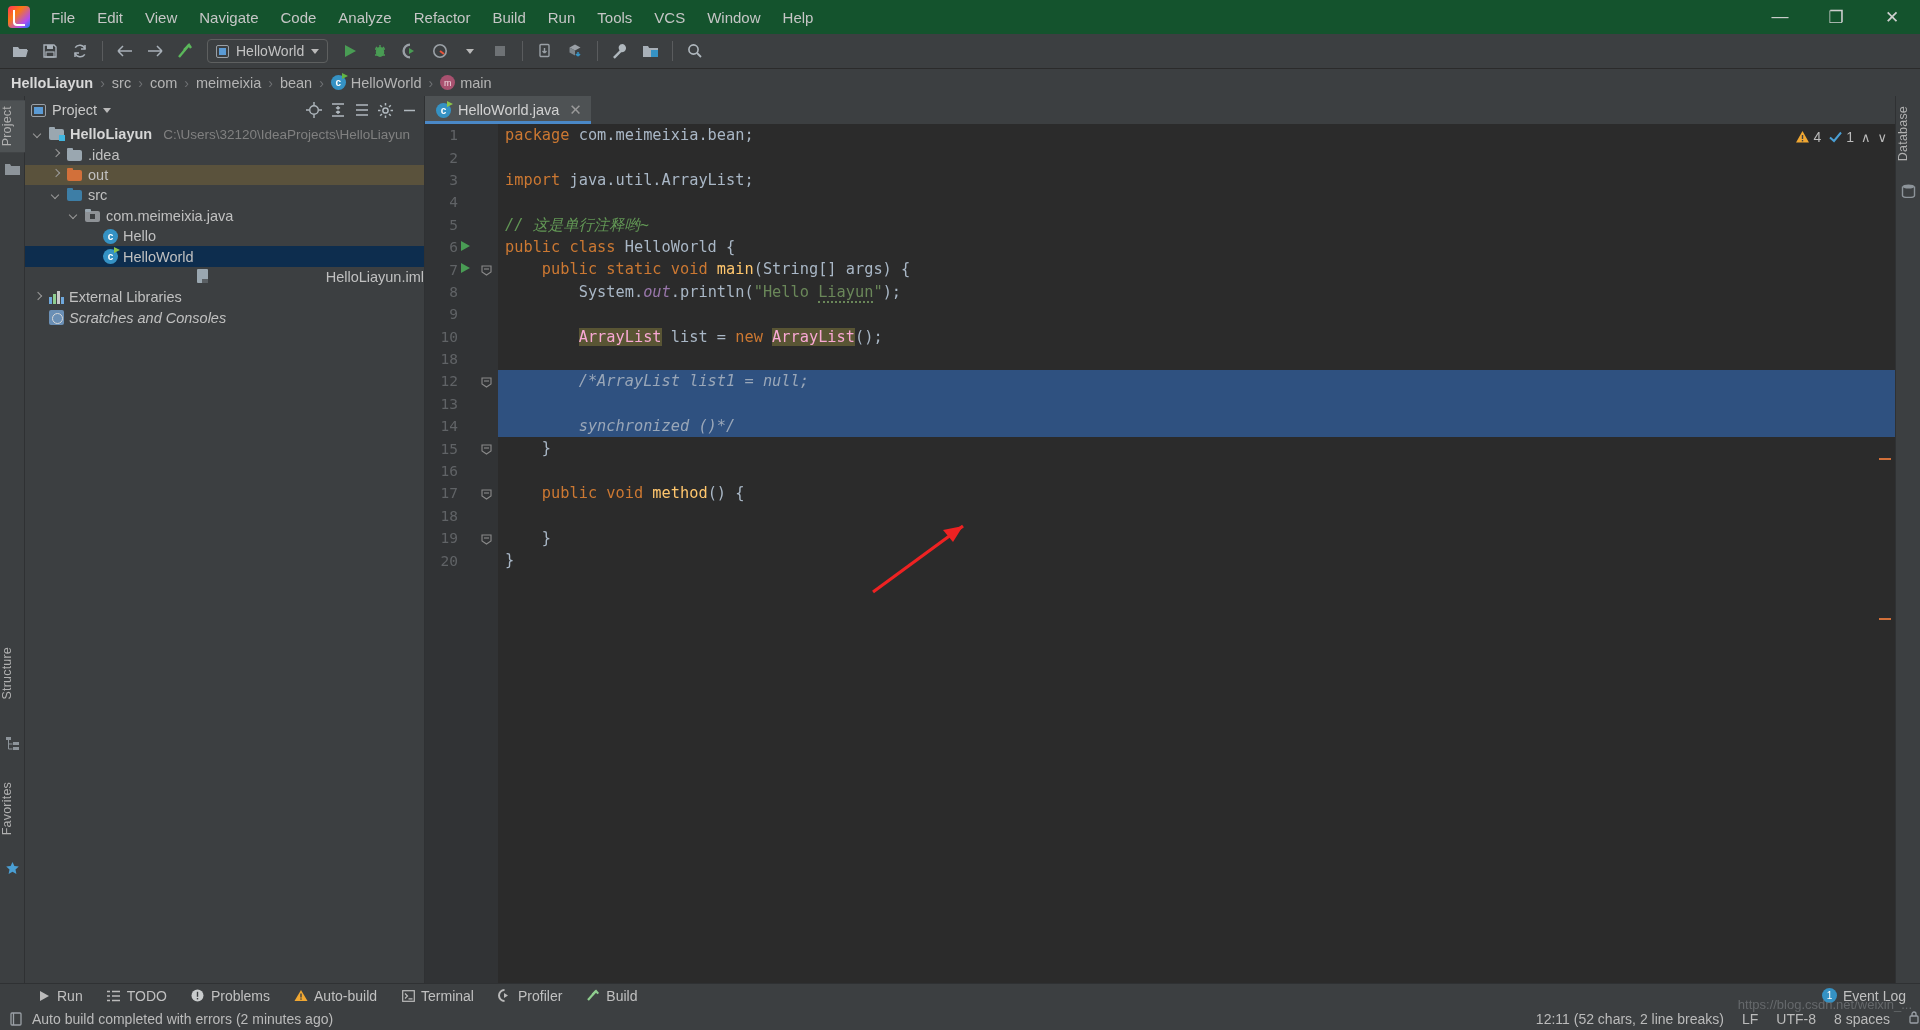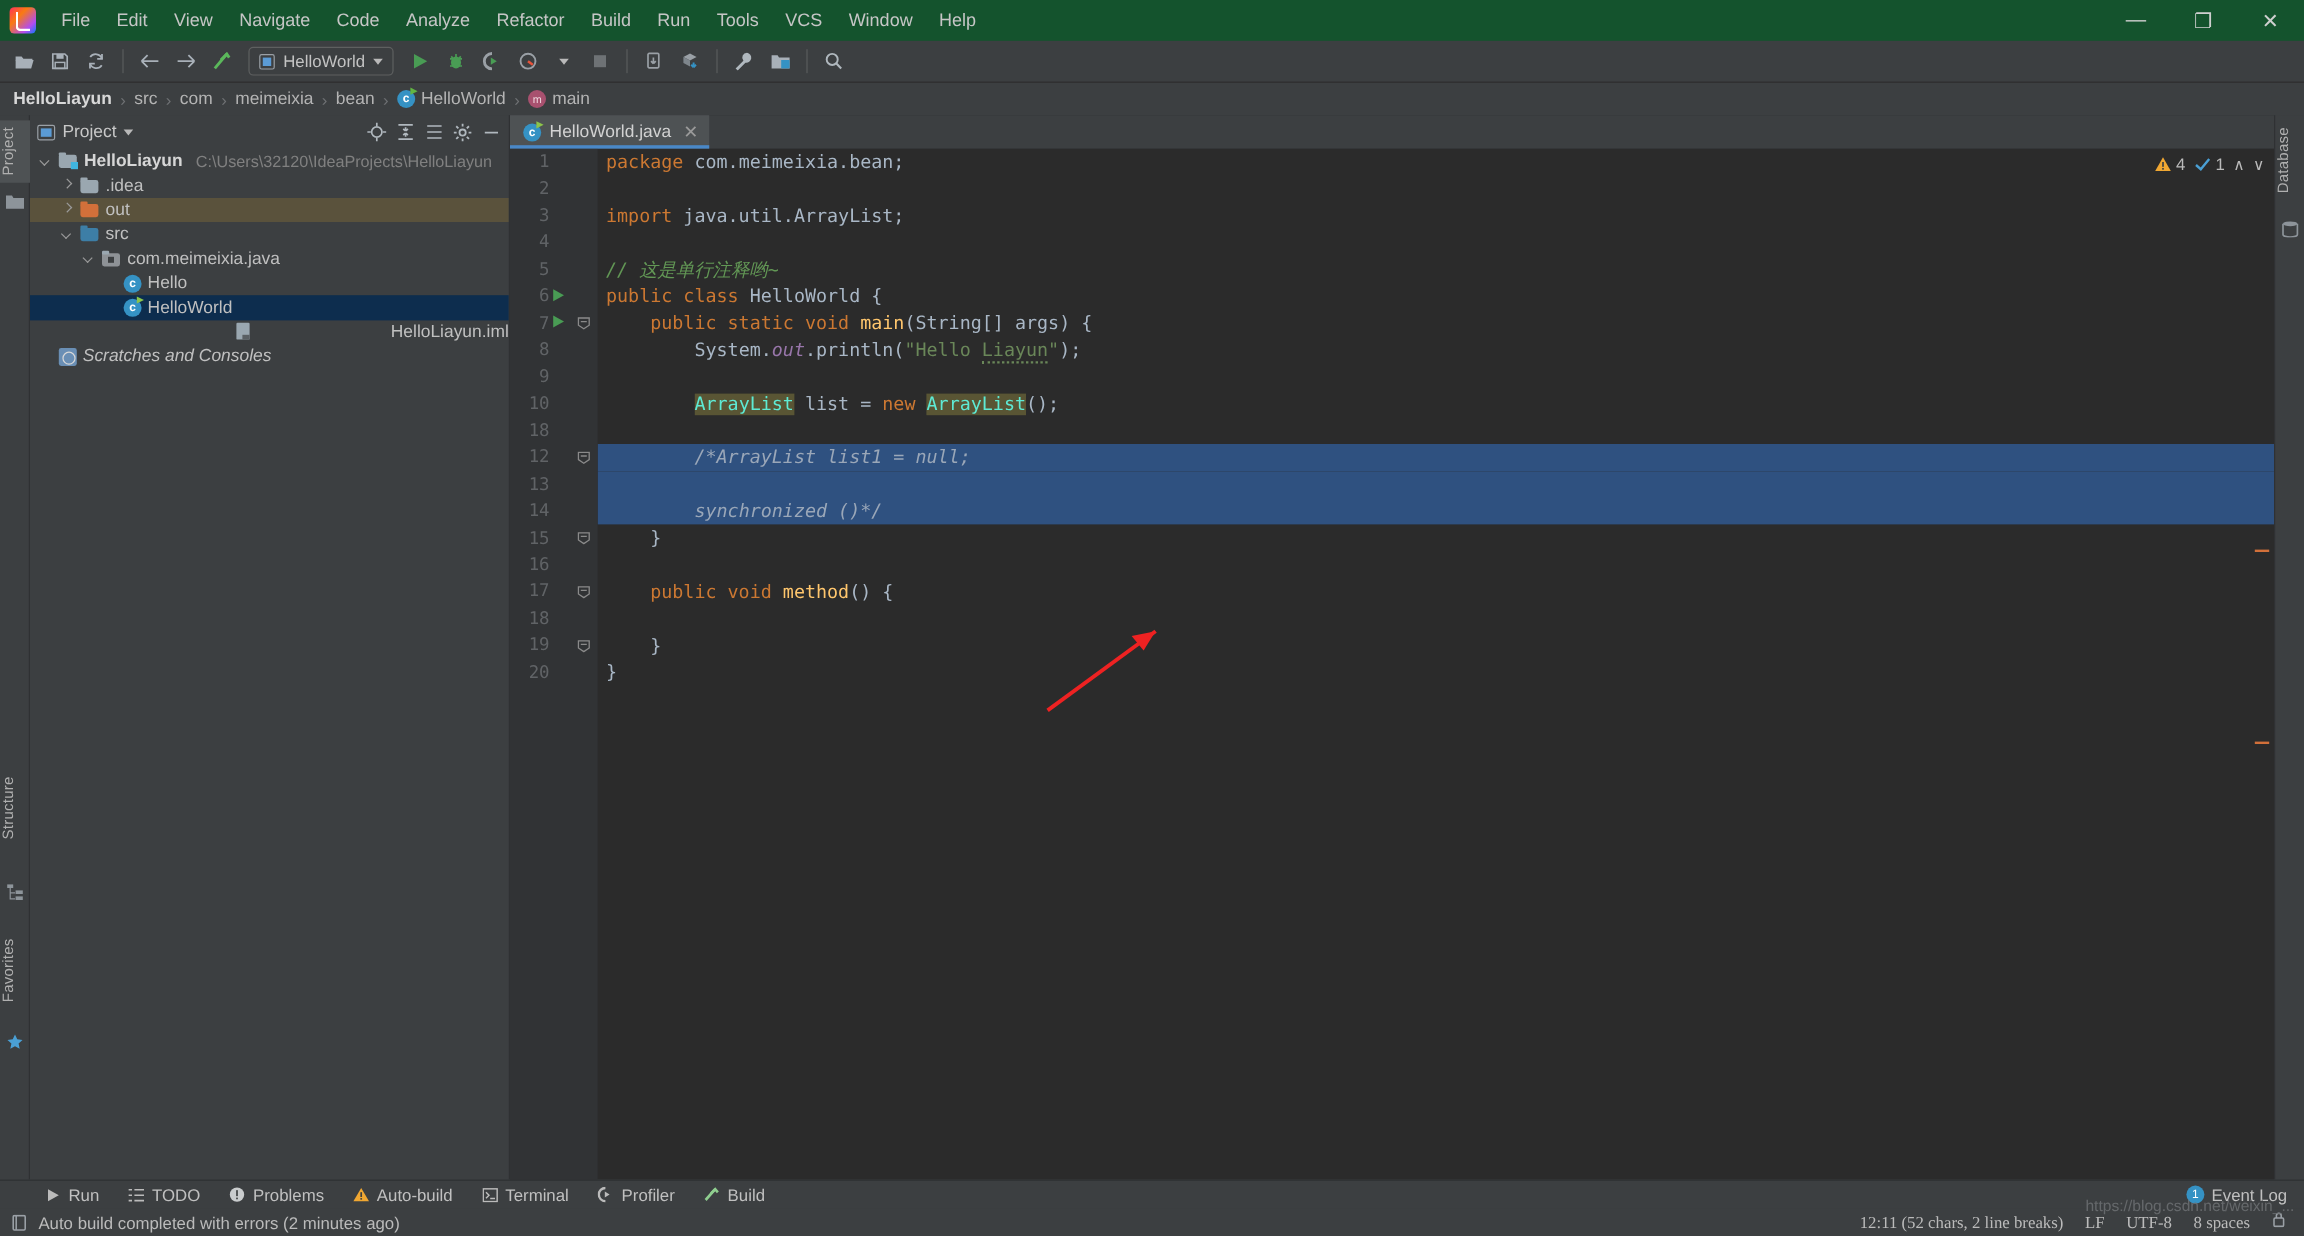--- a/index.html
+++ b/index.html
@@ -237,21 +237,21 @@
   }
   .cl { height: 22.4px; position: relative; padding-left: 7px; }
   .selline { position: absolute; left: 0; right: 0; top: 0; height: 22.4px; background: #2f5180; z-index: 0; }
   .cl span, .cl .seg { position: relative; z-index: 1; }
   .kw { color: #cc7832; font-weight: normal; }
   .str { color: #6a8759; }
   .cmt { color: #629755; font-style: italic; }
   .fn  { color: #ffc66d; }
   .fld { color: #9876aa; font-style: italic; }
   .plain { color: #a9b7c6; }
-  .hlid { background: #595534; color: #5eead4; }
+  .hlid { background: #595534; color: #f9a8d4; }
   .squiggle {
     border-bottom: 2px dotted #6a8759;
   }
 
   
   .inspect {
     position: absolute; right: 8px; top: 5px; display: flex; align-items: center;
     gap: 7px; font-size: 14px; color: #bbbbbb; z-index: 5;
   }
   .ins-warn { color: #bbb; display: flex; align-items: center; gap: 3px; }
@@ -279,21 +279,21 @@
     width: 15px; height: 15px; border-radius: 50%; background: #3592c4;
     color: #fff; font-size: 10px; display: flex; align-items: center;
     justify-content: center;
   }
   .statusbar {
     position: absolute; bottom: 0; left: 0; right: 0; height: 23px;
     background: #3c3f41; display: flex; align-items: center;
     font-size: 14px; color: #bbbbbb; padding-left: 8px;
   }
   .sb-ic { width: 16px; height: 15px; margin-right: 8px; display:flex;align-items:center;justify-content:center;}
-  .sb-right { margin-left: auto; display: flex; align-items: flex-end; gap: 18px; padding-right: 15px; font-family: Liberation Serif, serif; }
+  .sb-right { margin-left: auto; display: flex; align-items: center; gap: 18px; padding-right: 0; }
   .watermark {
     position: absolute; right: 8px; bottom: 18px; font-size: 13px;
     color: #6d7073; opacity: .85; pointer-events: none;
   }
 </style>
 </head>
 <body>
 
 <div id="app">
 
@@ -565,20 +565,30 @@
           <div class="trow sel" style="padding-left: 62px;">
             <span class="arrow"></span>
             <span class="cico run">c</span>
             <span>HelloWorld</span>
           </div>
           <div class="trow" style="padding-left: 44px; justify-content: space-between;">
             <span class="arrow"></span>
             <span class="imlico"></span>
             <span>HelloLiayun.iml</span>
           </div>
+          <div class="trow" style="padding-left: 8px;">
+            <span class="arrow r"></span>
+            <span class="libico">
+              <i style="background: rgb(111, 168, 220); height: 7px;"></i>
+              <i style="background: rgb(143, 206, 143); height: 10px;"></i>
+              <i style="background: rgb(201, 201, 201); height: 13px;"></i>
+              <i style="background: rgb(111, 168, 220); height: 7px;"></i>
+            </span>
+            <span>External Libraries</span>
+          </div>
           <div class="trow" style="padding-left: 8px; font-style: italic;">
             <span class="arrow"></span>
             <span class="scico"></span>
             <span>Scratches and Consoles</span>
           </div>
         </div>
     </div>
 
     <div class="editor">
       <div class="tabbar">

